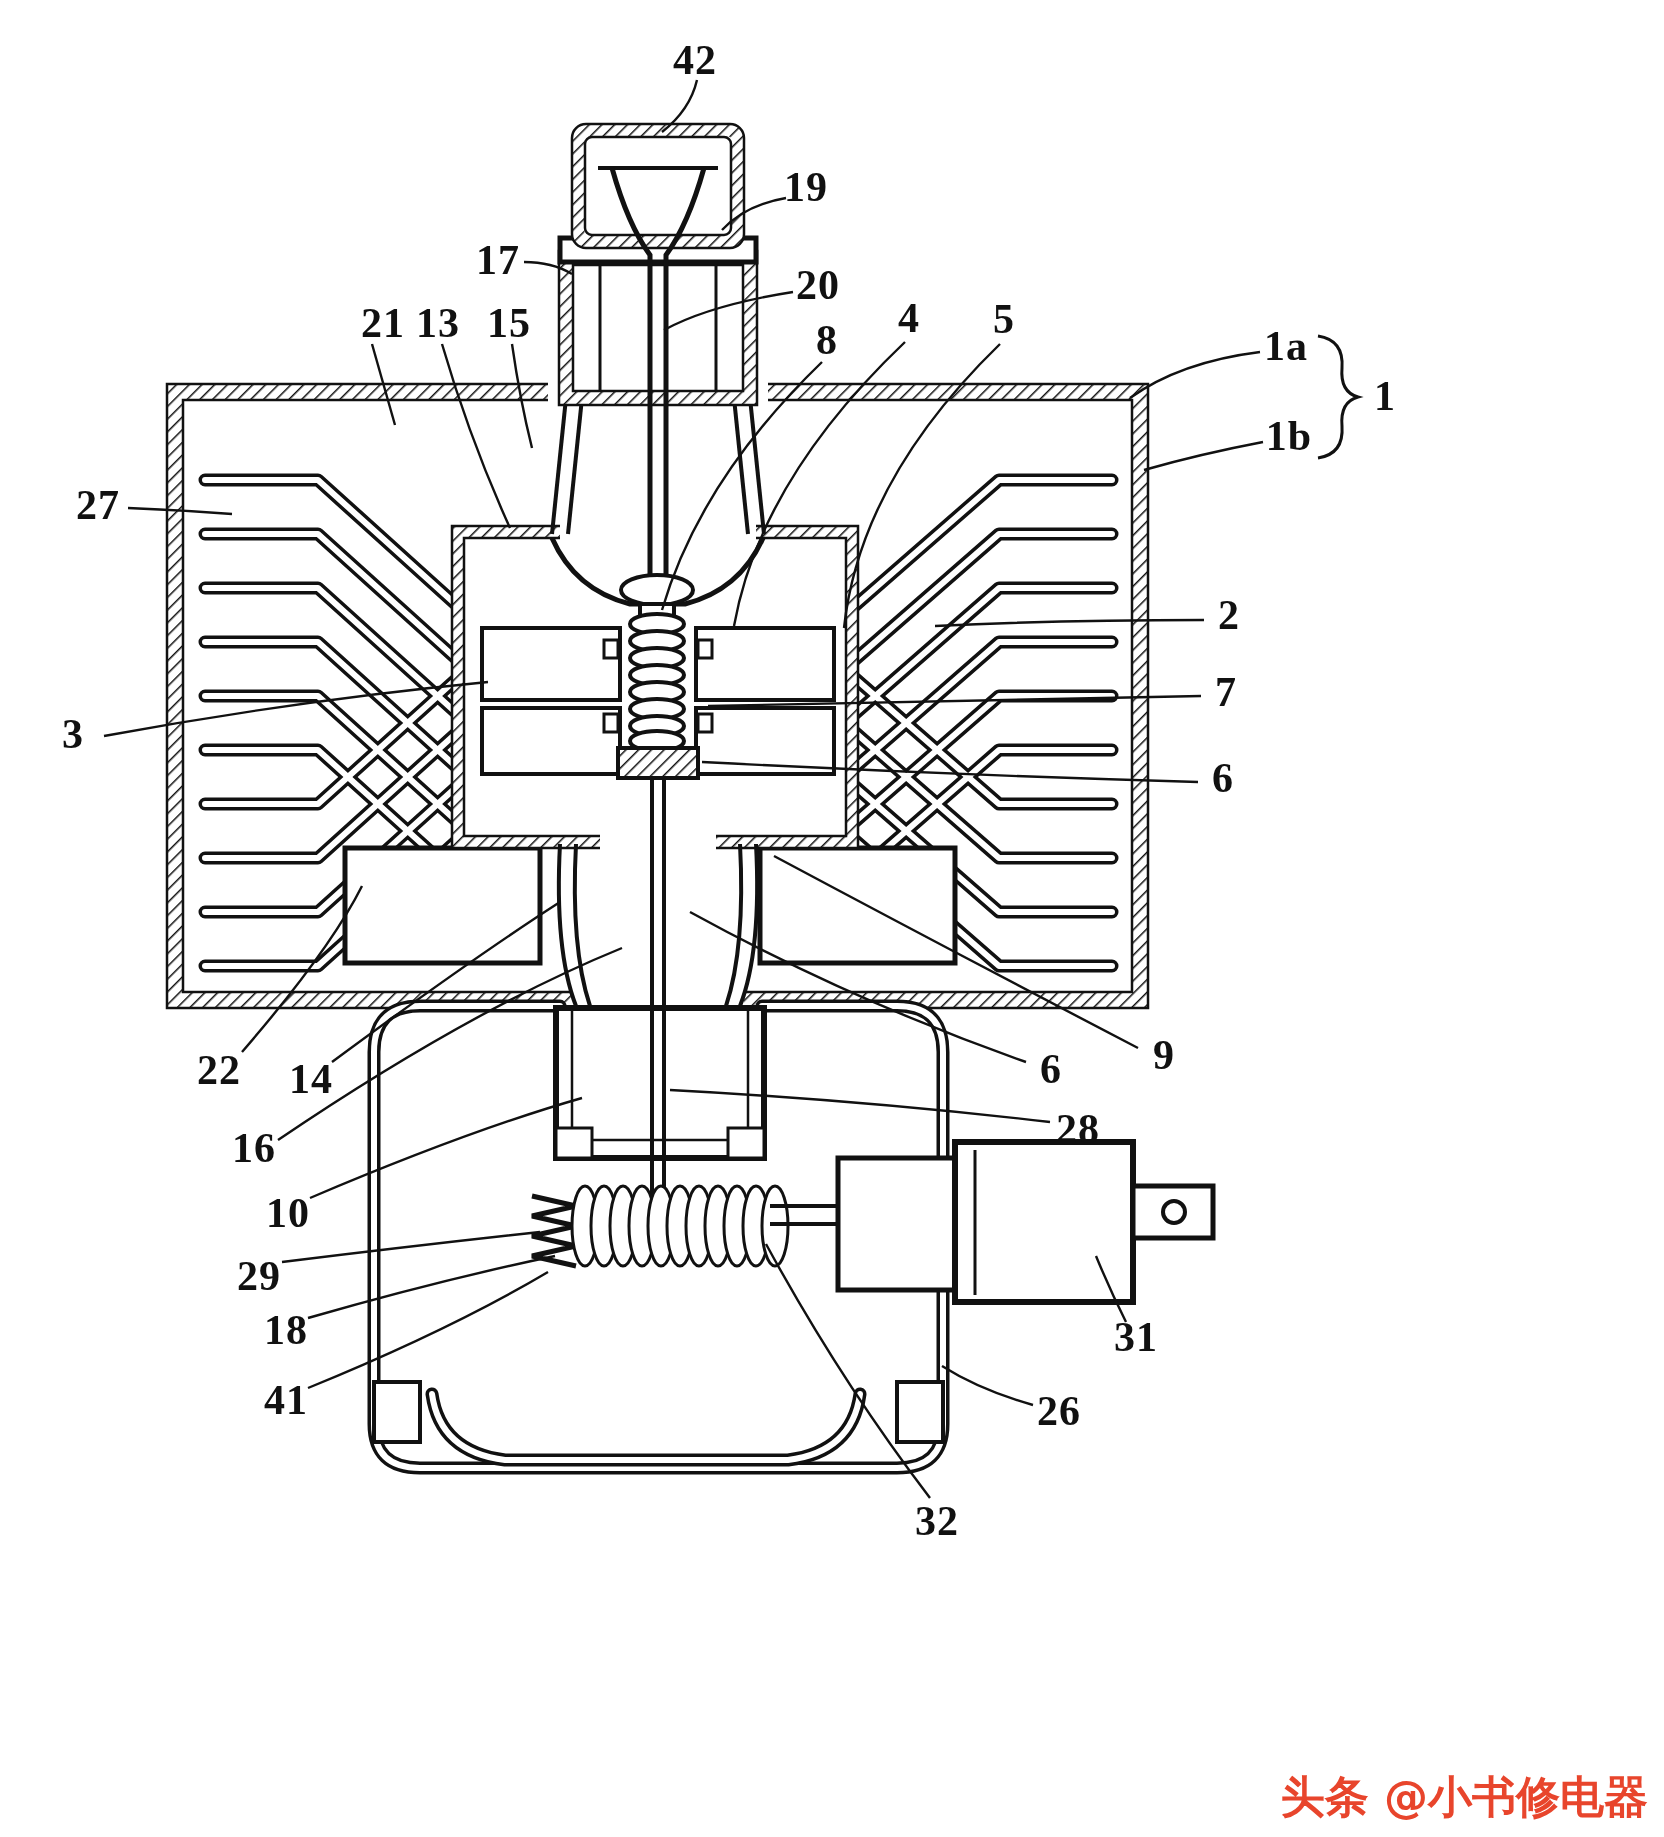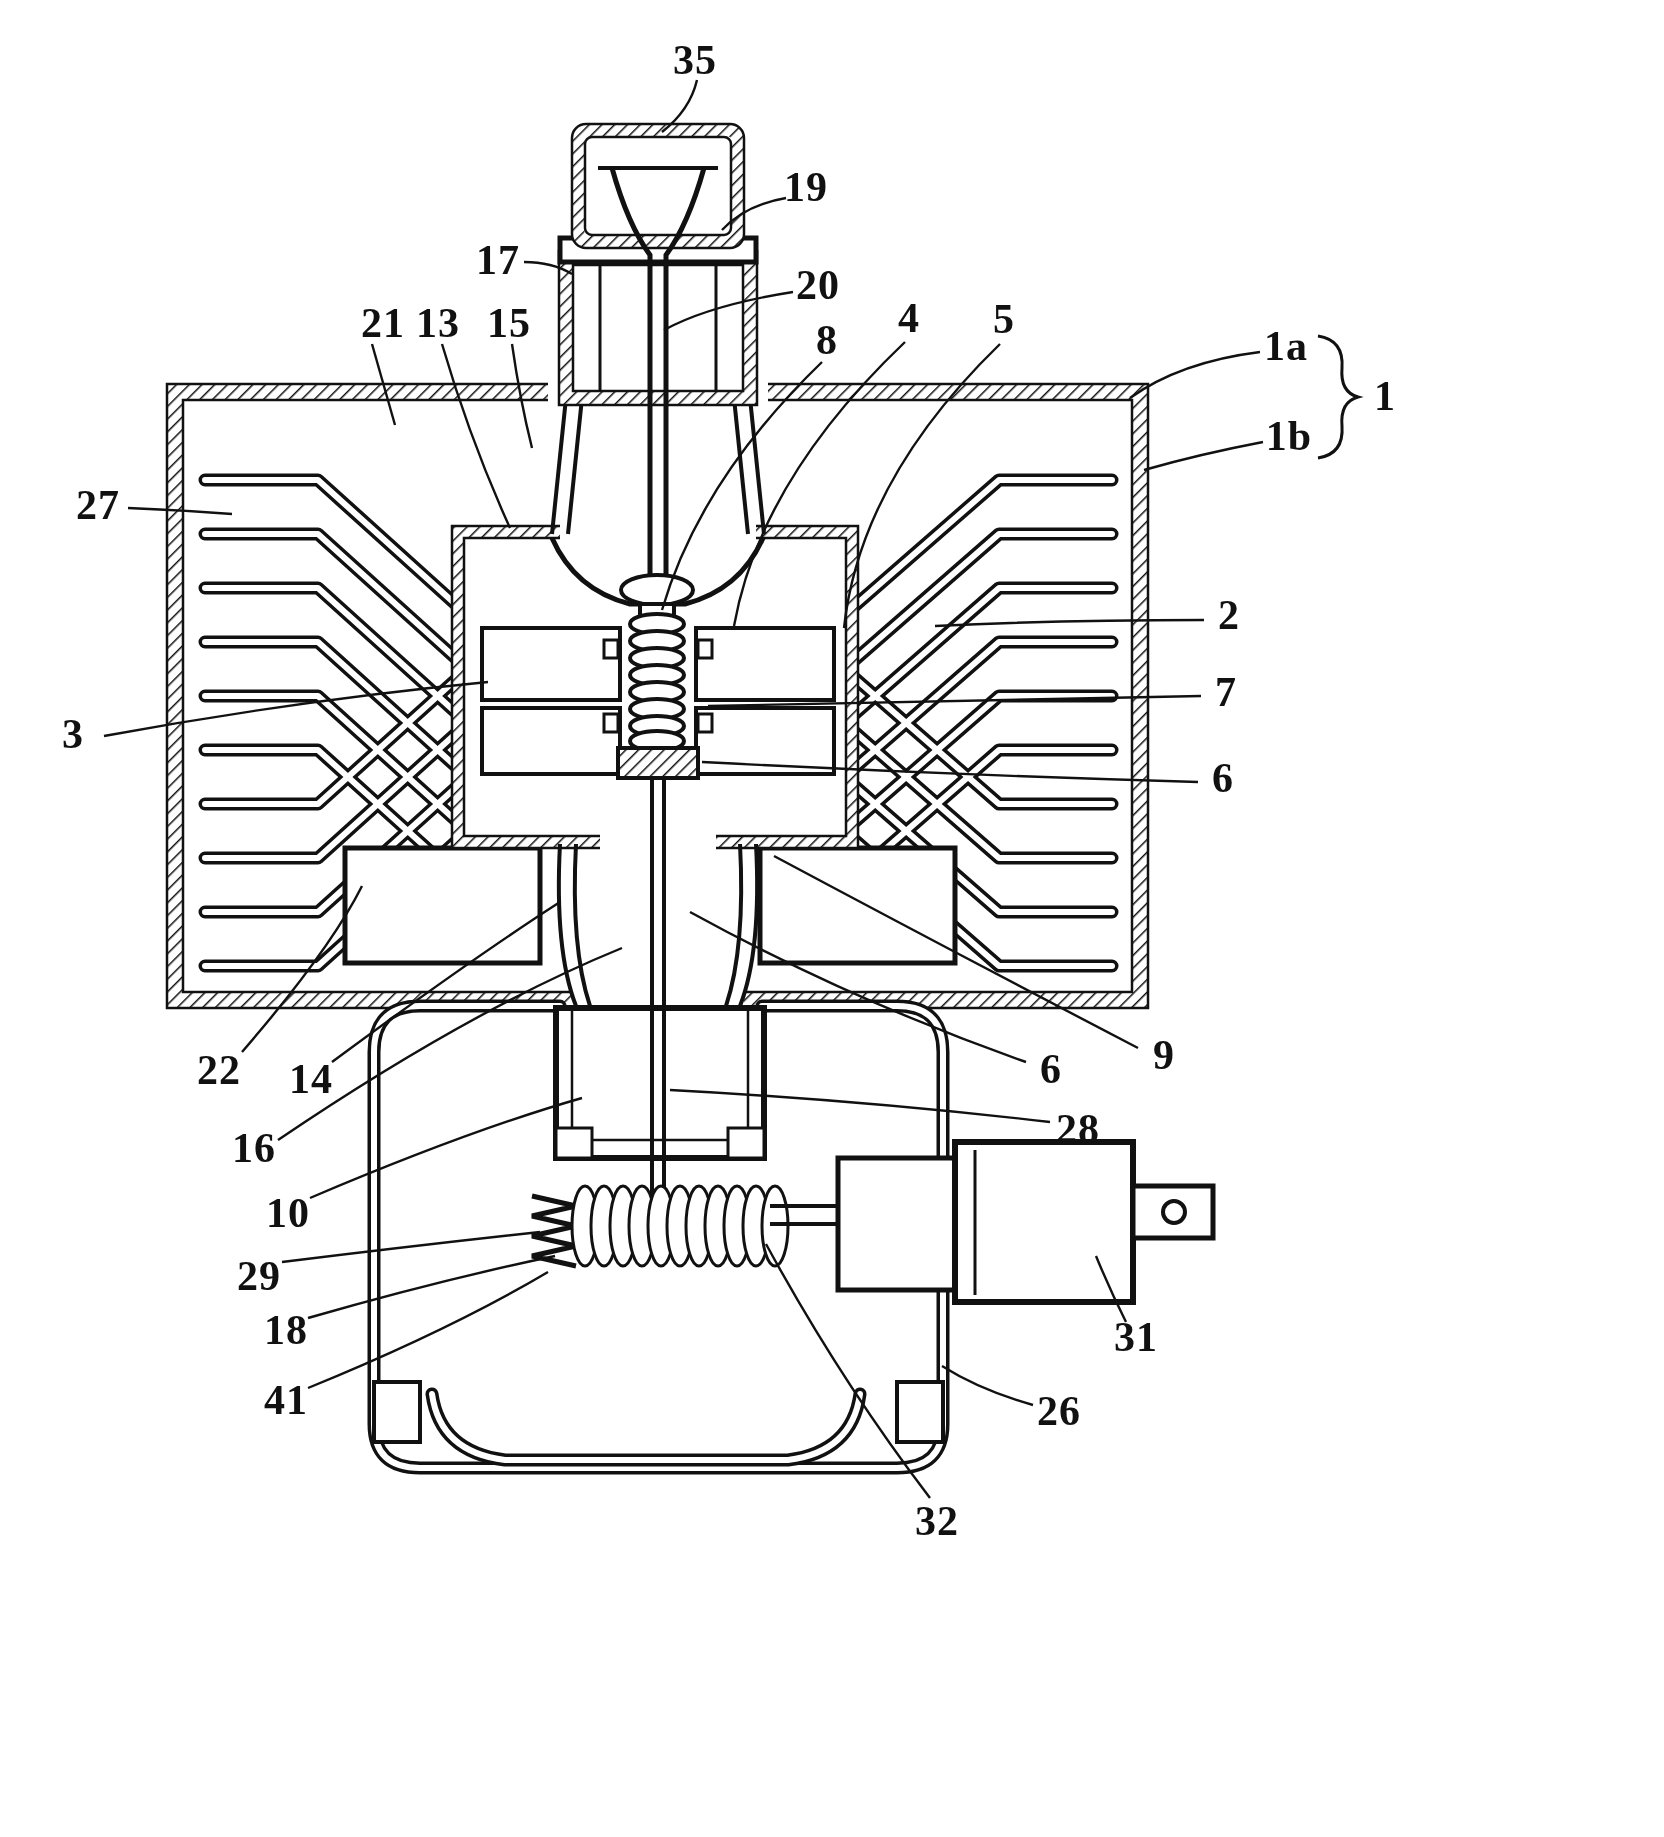--- a/index.html
+++ b/index.html
@@ -290,21 +290,21 @@
     <path d="M 308 1388 Q 450 1330 548 1272"></path>
     <path d="M 1026 1062 Q 850 1000 690 912"></path>
     <path d="M 1138 1048 Q 950 950 774 856"></path>
     <path d="M 1050 1122 Q 860 1100 670 1090"></path>
     <path d="M 1126 1322 Q 1110 1290 1096 1256"></path>
     <path d="M 1033 1405 Q 980 1390 942 1366"></path>
     <path d="M 930 1498 Q 840 1380 766 1244"></path>
   </g>
 </svg>
 
-<div class="ref" style="left:695px;top:60px">35</div>
+<div class="ref" style="left:695px;top:60px">42</div>
 <div class="ref" style="left:806px;top:187px">19</div>
 <div class="ref" style="left:498px;top:260px">17</div>
 <div class="ref" style="left:818px;top:285px">20</div>
 <div class="ref" style="left:383px;top:323px">21</div>
 <div class="ref" style="left:438px;top:323px">13</div>
 <div class="ref" style="left:509px;top:323px">15</div>
 <div class="ref" style="left:827px;top:340px">8</div>
 <div class="ref" style="left:909px;top:318px">4</div>
 <div class="ref" style="left:1004px;top:319px">5</div>
 <div class="ref" style="left:1286px;top:346px">1a</div>
@@ -322,14 +322,15 @@
 <div class="ref" style="left:259px;top:1276px">29</div>
 <div class="ref" style="left:286px;top:1330px">18</div>
 <div class="ref" style="left:286px;top:1400px">41</div>
 <div class="ref" style="left:1051px;top:1069px">6</div>
 <div class="ref" style="left:1164px;top:1055px">9</div>
 <div class="ref" style="left:1078px;top:1129px">28</div>
 <div class="ref" style="left:1136px;top:1337px">31</div>
 <div class="ref" style="left:1059px;top:1411px">26</div>
 <div class="ref" style="left:937px;top:1521px">32</div>
 
+<div class="watermark" style="color: rgb(232, 69, 44);">头条 @小书修电器</div>
 
 </div>
 
 </body></html>

